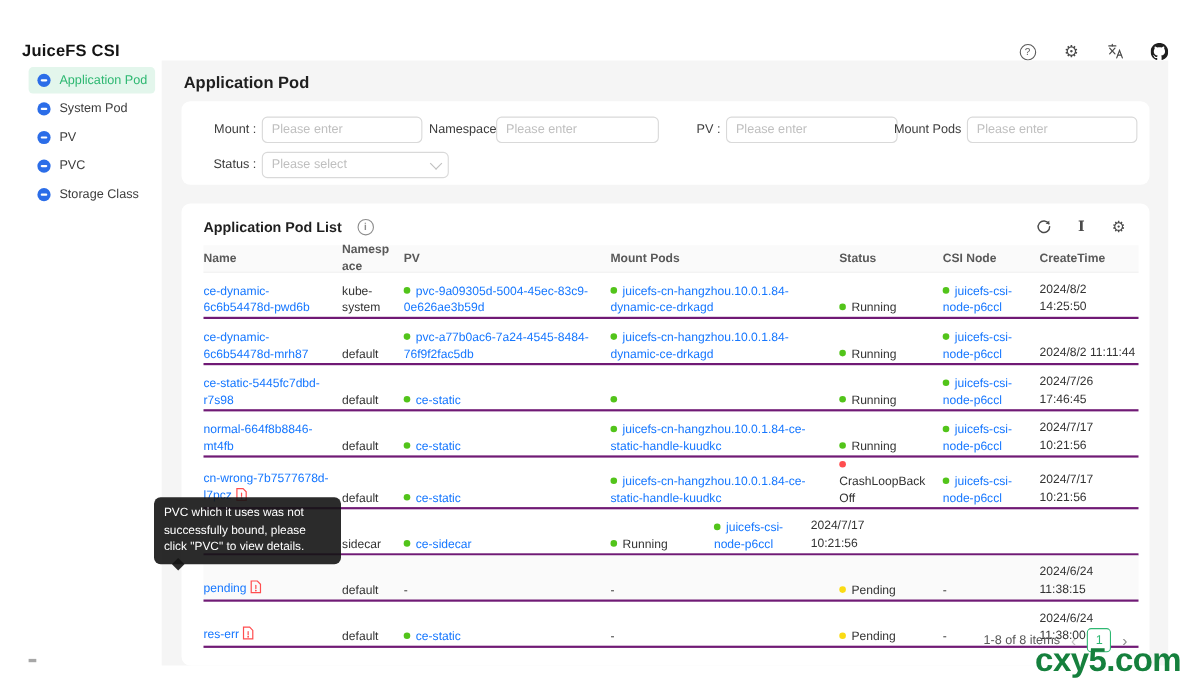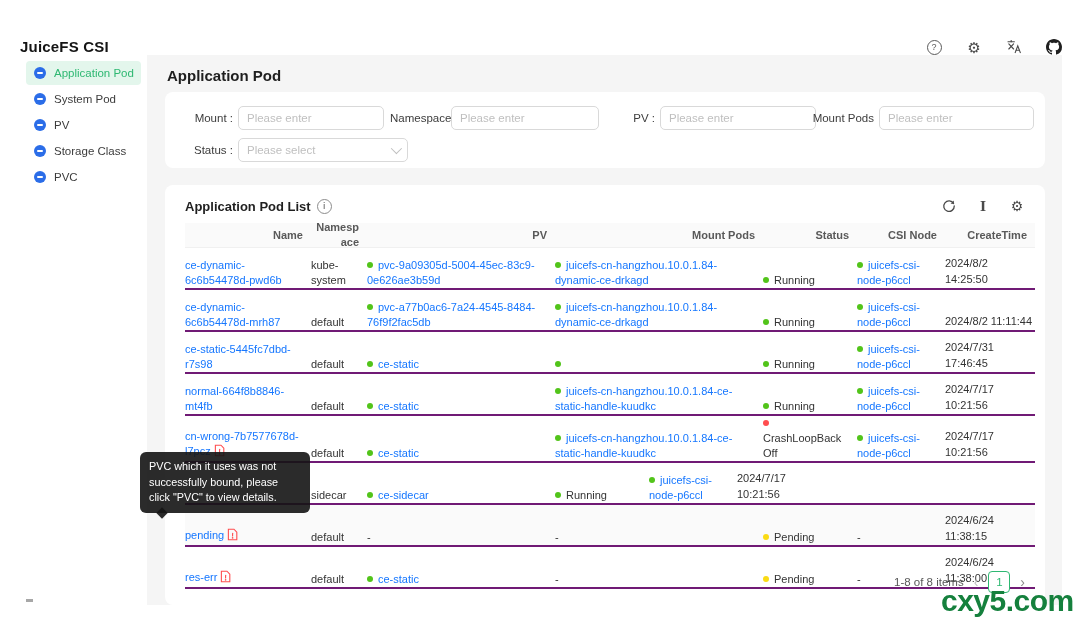--- a/index.html
+++ b/index.html
@@ -37,29 +37,29 @@
   .fg input{height:24px;border:1px solid #d9d9d9;border-radius:5px;padding:0 8px;
     font-size:11.5px;color:#333;outline:none;box-sizing:border-box;font-family:"Liberation Sans",sans-serif;}
   .fg input::placeholder{color:#bfbfbf;}
   .select-box{height:24px;border:1px solid #d9d9d9;border-radius:5px;padding:0 8px;
     display:flex;align-items:center;box-sizing:border-box;background:#fff;cursor:pointer;}
   .select-box .ph{font-size:11.5px;color:#bfbfbf;flex:1;}
   .chev{width:7px;height:7px;border-right:1.4px solid #bfbfbf;border-bottom:1.4px solid #bfbfbf;
     transform:rotate(45deg) translateY(-2px);}
   
   .tc-toolbar{display:flex;align-items:center;padding:13px 20px 9px 20px;}
-  .tc-title{font-size:13px;font-weight:700;color:#1f1f1f;display:flex;align-items:flex-start;gap:6px;}
+  .tc-title{font-size:13px;font-weight:700;color:#1f1f1f;display:flex;align-items:flex-start;gap:14px;}
   .info-icon{width:13px;height:13px;border:1px solid #8c8c8c;border-radius:50%;
     font-size:9px;color:#8c8c8c;display:flex;align-items:center;justify-content:center;font-style:normal;}
   .tc-icons{margin-left:auto;display:flex;align-items:center;gap:18px;color:#4a4a4a;}
   .ticon{cursor:pointer;display:flex;align-items:center;justify-content:center;width:16px;height:16px;}
   .density-i{font-family:"DejaVu Serif",serif;font-size:13px;font-weight:700;color:#4a4a4a;}
   
   .thead{display:flex;margin:0 10px 0 20px;height:24px;align-items:center;background:#fafafa;
-    font-size:11px;color:#595959;font-weight:700;border-bottom:1px solid #f0f0f0;text-align:right;}
+    font-size:11px;color:#595959;font-weight:700;border-bottom:1px solid #f0f0f0;}
   .cell{box-sizing:border-box;padding-right:8px;word-break:break-word;line-height:1.35;}
   .col-name{width:126px;}.col-ns{width:56px;}.col-pv{width:188px;}.col-mount{width:208px;}
   .col-status{width:94px;}.col-csi{width:88px;}.col-time{width:90px;}
   .tbody{margin:0 10px 0 20px;}
   .trow{display:flex;align-items:flex-end;min-height:40px;border-bottom:2px solid #701a75;
     font-size:11px;color:#333;}
   .trow.hover{background:#fafafa;}
   .link{color:#1677ff;cursor:pointer;}
   .dot{display:inline-block;width:6px;height:6px;border-radius:50%;margin-right:5px;vertical-align:1px;}
   .dot-green{background:#52c41a;}.dot-red{background:#ff4d4f;}.dot-yellow{background:#fadb14;}
@@ -123,25 +123,25 @@
     <div class="menu-item">
       <span class="menu-icon"></span>
       <span>System Pod</span>
     </div>
     <div class="menu-item">
       <span class="menu-icon"></span>
       <span>PV</span>
     </div>
     <div class="menu-item">
       <span class="menu-icon"></span>
+      <span>PVC</span>
+    </div>
+    <div class="menu-item">
+      <span class="menu-icon"></span>
       <span>Storage Class</span>
-    </div>
-    <div class="menu-item">
-      <span class="menu-icon"></span>
-      <span>PVC</span>
     </div>
   </div>
 </div>
 
 <div class="main">
   <div class="page-title">Application Pod</div>
 
   <div class="card filter-card">
     <div class="fg" style="left:14px;top:14px;">
       <span class="flabel" style="width:54px;">Mount :</span>
@@ -231,21 +231,21 @@
         <div class="trow">
     <span class="cell col-name cell-name">
       <span class="link name-link">ce-static-5445fc7dbd-r7s98</span>
     </span>
     <span class="cell col-ns cell-ns">default</span>
     <span class="cell col-pv cell-pv"><span class="dot dot-green"></span><span class="link btext">ce-static</span></span>
     <span class="cell col-mount cell-mount"><span class="dot dot-green"></span></span>
     <span class="cell col-status cell-status"><span class="dot dot-green"></span><span class="stext">Running</span></span>
     <span class="cell col-csi cell-csi"><span class="dot dot-green"></span><span class="link btext">juicefs-csi-node-p6ccl</span></span>
     <span class="cell col-time cell-time">
-            <div class="time-line">2024/7/31</div>
+            <div class="time-line">2024/7/26</div>
             <div class="time-line">17:46:45</div>
           </span>
   </div>
         <div class="trow">
     <span class="cell col-name cell-name">
       <span class="link name-link">normal-664f8b8846-mt4fb</span>
     </span>
     <span class="cell col-ns cell-ns">default</span>
     <span class="cell col-pv cell-pv"><span class="dot dot-green"></span><span class="link btext">ce-static</span></span>
     <span class="cell col-mount cell-mount"><span class="dot dot-green"></span><span class="link btext">juicefs-cn-hangzhou.10.0.1.84-ce-static-handle-kuudkc</span></span>

